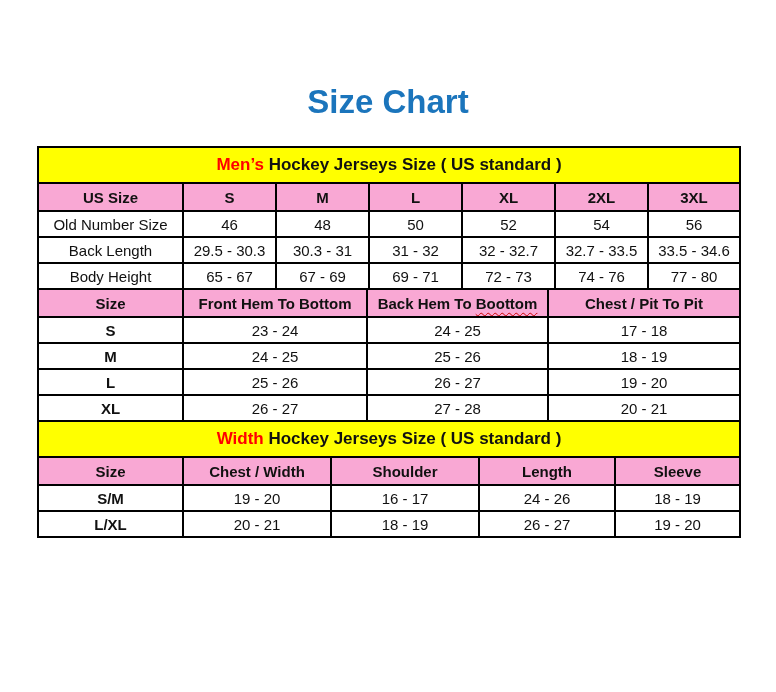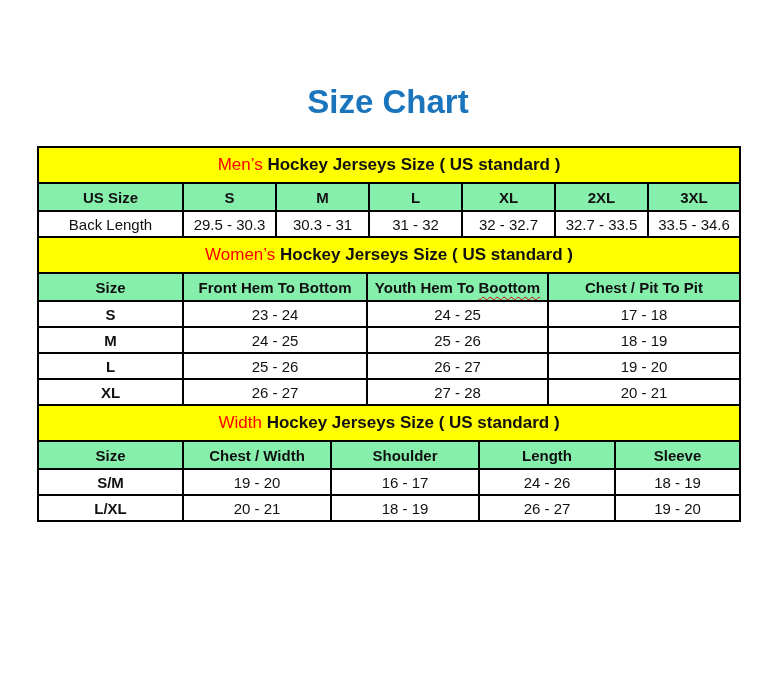--- a/index.html
+++ b/index.html
@@ -50,26 +50,26 @@
     white-space: nowrap;
   }
   tr.band-row th {
     background: #FFFF00;
     height: 34px;
     font-size: 17px;
     font-weight: bold;
   }
   .band-highlight {
     color: #FF0000;
-    font-weight: normal;
+    font-weight: bold;
   }
   tr.cols-row th {
     height: 26px;
     font-weight: bold;
-    background: #86efac;
+    background: #f9a8d4;
   }
   tr.data-row td {
     height: 24px;
     font-weight: normal;
     background: #ffffff;
   }
   tr.data-row td.row-label-bold {
     font-weight: bold;
   }
   .women-rows td, .youth-rows td {
@@ -108,46 +108,61 @@
       <tr class="cols-row">
         <th>US Size</th>
         <th>S</th>
         <th>M</th>
         <th>L</th>
         <th>XL</th>
         <th>2XL</th>
         <th>3XL</th>
       </tr>
       <tr class="data-row">
+        <td>Old Number Size</td>
+        <td>46</td>
+        <td>48</td>
+        <td>50</td>
+        <td>52</td>
+        <td>54</td>
+        <td>56</td>
+      </tr>
+      <tr class="data-row">
         <td>Back Length</td>
         <td>29.5 - 30.3</td>
         <td>30.3 - 31</td>
         <td>31 - 32</td>
         <td>32 - 32.7</td>
         <td>32.7 - 33.5</td>
         <td>33.5 - 34.6</td>
+      </tr>
+      <tr class="data-row">
+        <td>Body Height</td>
+        <td>65 - 67</td>
+        <td>67 - 69</td>
+        <td>69 - 71</td>
+        <td>72 - 73</td>
+        <td>74 - 76</td>
+        <td>77 - 80</td>
       </tr>
     </tbody>
       </table>
 
     <table class="size-table">
       <colgroup>
         <col style="width:145px">
           <col style="width:184px">
           <col style="width:181px">
           <col style="width:192px">
       </colgroup>
       <tbody>
-          <tr class="band-row">
-        <th colspan="4"><span class="band-highlight">Women’s</span> <span>Hockey Jerseys Size ( US standard )</span></th>
-      </tr>
       <tr class="cols-row">
         <th>Size</th>
         <th>Front Hem To Bottom</th>
-        <th><span>Youth Hem To</span> <span class="typo-underline">Boottom</span></th>
+        <th><span>Back Hem To</span> <span class="typo-underline">Boottom</span></th>
         <th>Chest / Pit To Pit</th>
       </tr>
       <tr class="data-row women-rows">
         <td class="row-label-bold">S</td>
         <td>23 - 24</td>
         <td>24 - 25</td>
         <td>17 - 18</td>
       </tr>
       <tr class="data-row women-rows">
         <td class="row-label-bold">M</td>

